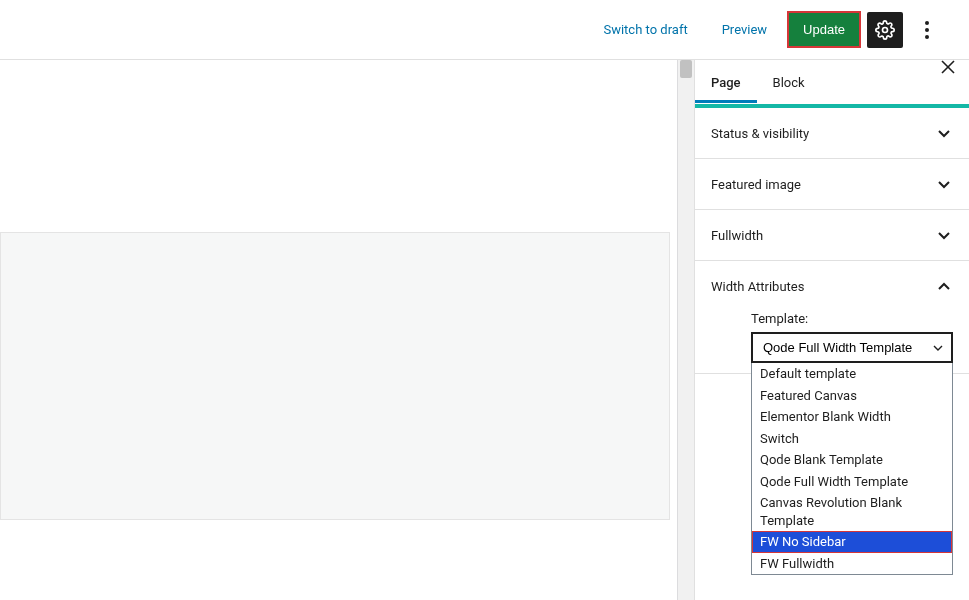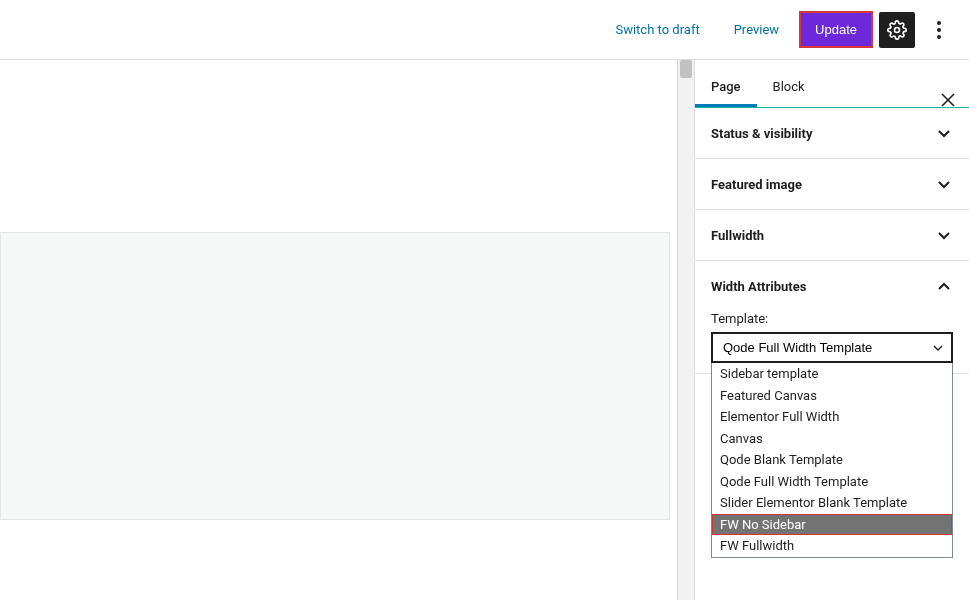--- a/index.html
+++ b/index.html
@@ -11,32 +11,32 @@
       height: 600px;
       overflow: hidden;
       background: #fff;
     }
     .toolbar {
       height: 60px;
       display: flex;
       justify-content: flex-end;
       align-items: center;
       gap: 6px;
-      padding: 0 12px;
+      padding: 0 24px;
       border-bottom: 1px solid #e0e0e0;
     }
     .toolbar a.link {
       color: #0073aa;
       text-decoration: none;
       padding: 8px 14px;
       font-size: 13px;
       cursor: pointer;
     }
     .btn-primary {
-      background: #6d28d9;
+      background: #15803d;
       color: #fff;
       border: 2px solid #d63638;
       padding: 9px 14px;
       font-size: 13px;
       cursor: pointer;
     }
     .btn-settings {
       width: 36px;
       height: 36px;
       background: #1e1e1e;
@@ -95,23 +95,23 @@
       border: 1px solid #e4e4e4;
     }
     .sidebar {
       width: 275px;
       border-left: 1px solid #e0e0e0;
       background: #fff;
       position: relative;
     }
     .tabs {
       display: flex;
-      align-items: flex-end;
+      align-items: flex-start;
       height: 48px;
-      border-bottom: 1px solid #14b8a6;
+      border-bottom: 4px solid #14b8a6;
     }
     .tab {
       padding: 15px 16px 13px;
       font-size: 13px;
       cursor: pointer;
       color: #1e1e1e;
     }
     .tab.active {
       font-weight: 500;
       border-bottom: 3px solid #007cba;
@@ -127,24 +127,25 @@
     }
     .panel {
       border-bottom: 1px solid #e0e0e0;
     }
     .panel-header {
       display: flex;
       align-items: center;
       justify-content: space-between;
       padding: 16px 16px;
       cursor: pointer;
-      font-weight: 700;
+      font-weight: 400;
     }
     .panel-body {
       padding: 0 16px 10px;
+      margin-left: 40px;
     }
     .chev {
       width: 18px;
       height: 18px;
       display: flex;
       align-items: center;
       justify-content: center;
     }
     .field-label {
       font-size: 13px;
@@ -181,21 +182,21 @@
       border-top: none;
       z-index: 10;
     }
     .dropdown-item {
       padding: 2px 8px;
       font-size: 13px;
       line-height: 1.35;
       cursor: pointer;
     }
     .dropdown-item.selected {
-      background: #737373;
+      background: #1d4ed8;
       color: #fff;
       outline: 1px solid #d63638;
       outline-offset: -1px;
     }
     svg { display: block; }
   </style>
 </head>
 <body>
 
 <div class="toolbar">
@@ -291,27 +292,27 @@
         <div class="select-wrap">
           <button class="select-display">
             <span>Qode Full Width Template</span>
             <span class="select-caret">
               <svg width="10" height="10" viewBox="0 0 10 10" fill="none" stroke="#1e1e1e" stroke-width="1.4">
                   <polyline points="1,3 5,7 9,3"></polyline>
                 </svg>
             </span>
           </button>
           <div class="dropdown" id="template-dropdown">
-              <div class="dropdown-item">Sidebar template</div>
+              <div class="dropdown-item">Default template</div>
               <div class="dropdown-item">Featured Canvas</div>
-              <div class="dropdown-item">Elementor Full Width</div>
-              <div class="dropdown-item">Canvas</div>
+              <div class="dropdown-item">Elementor Blank Width</div>
+              <div class="dropdown-item">Switch</div>
               <div class="dropdown-item">Qode Blank Template</div>
               <div class="dropdown-item">Qode Full Width Template</div>
-              <div class="dropdown-item">Slider Elementor Blank Template</div>
+              <div class="dropdown-item">Canvas Revolution Blank Template</div>
               <div class="dropdown-item selected">FW No Sidebar</div>
               <div class="dropdown-item">FW Fullwidth</div>
             </div>
         </div>
       </div>
     </div>
 
   </div>
 </div>
 

